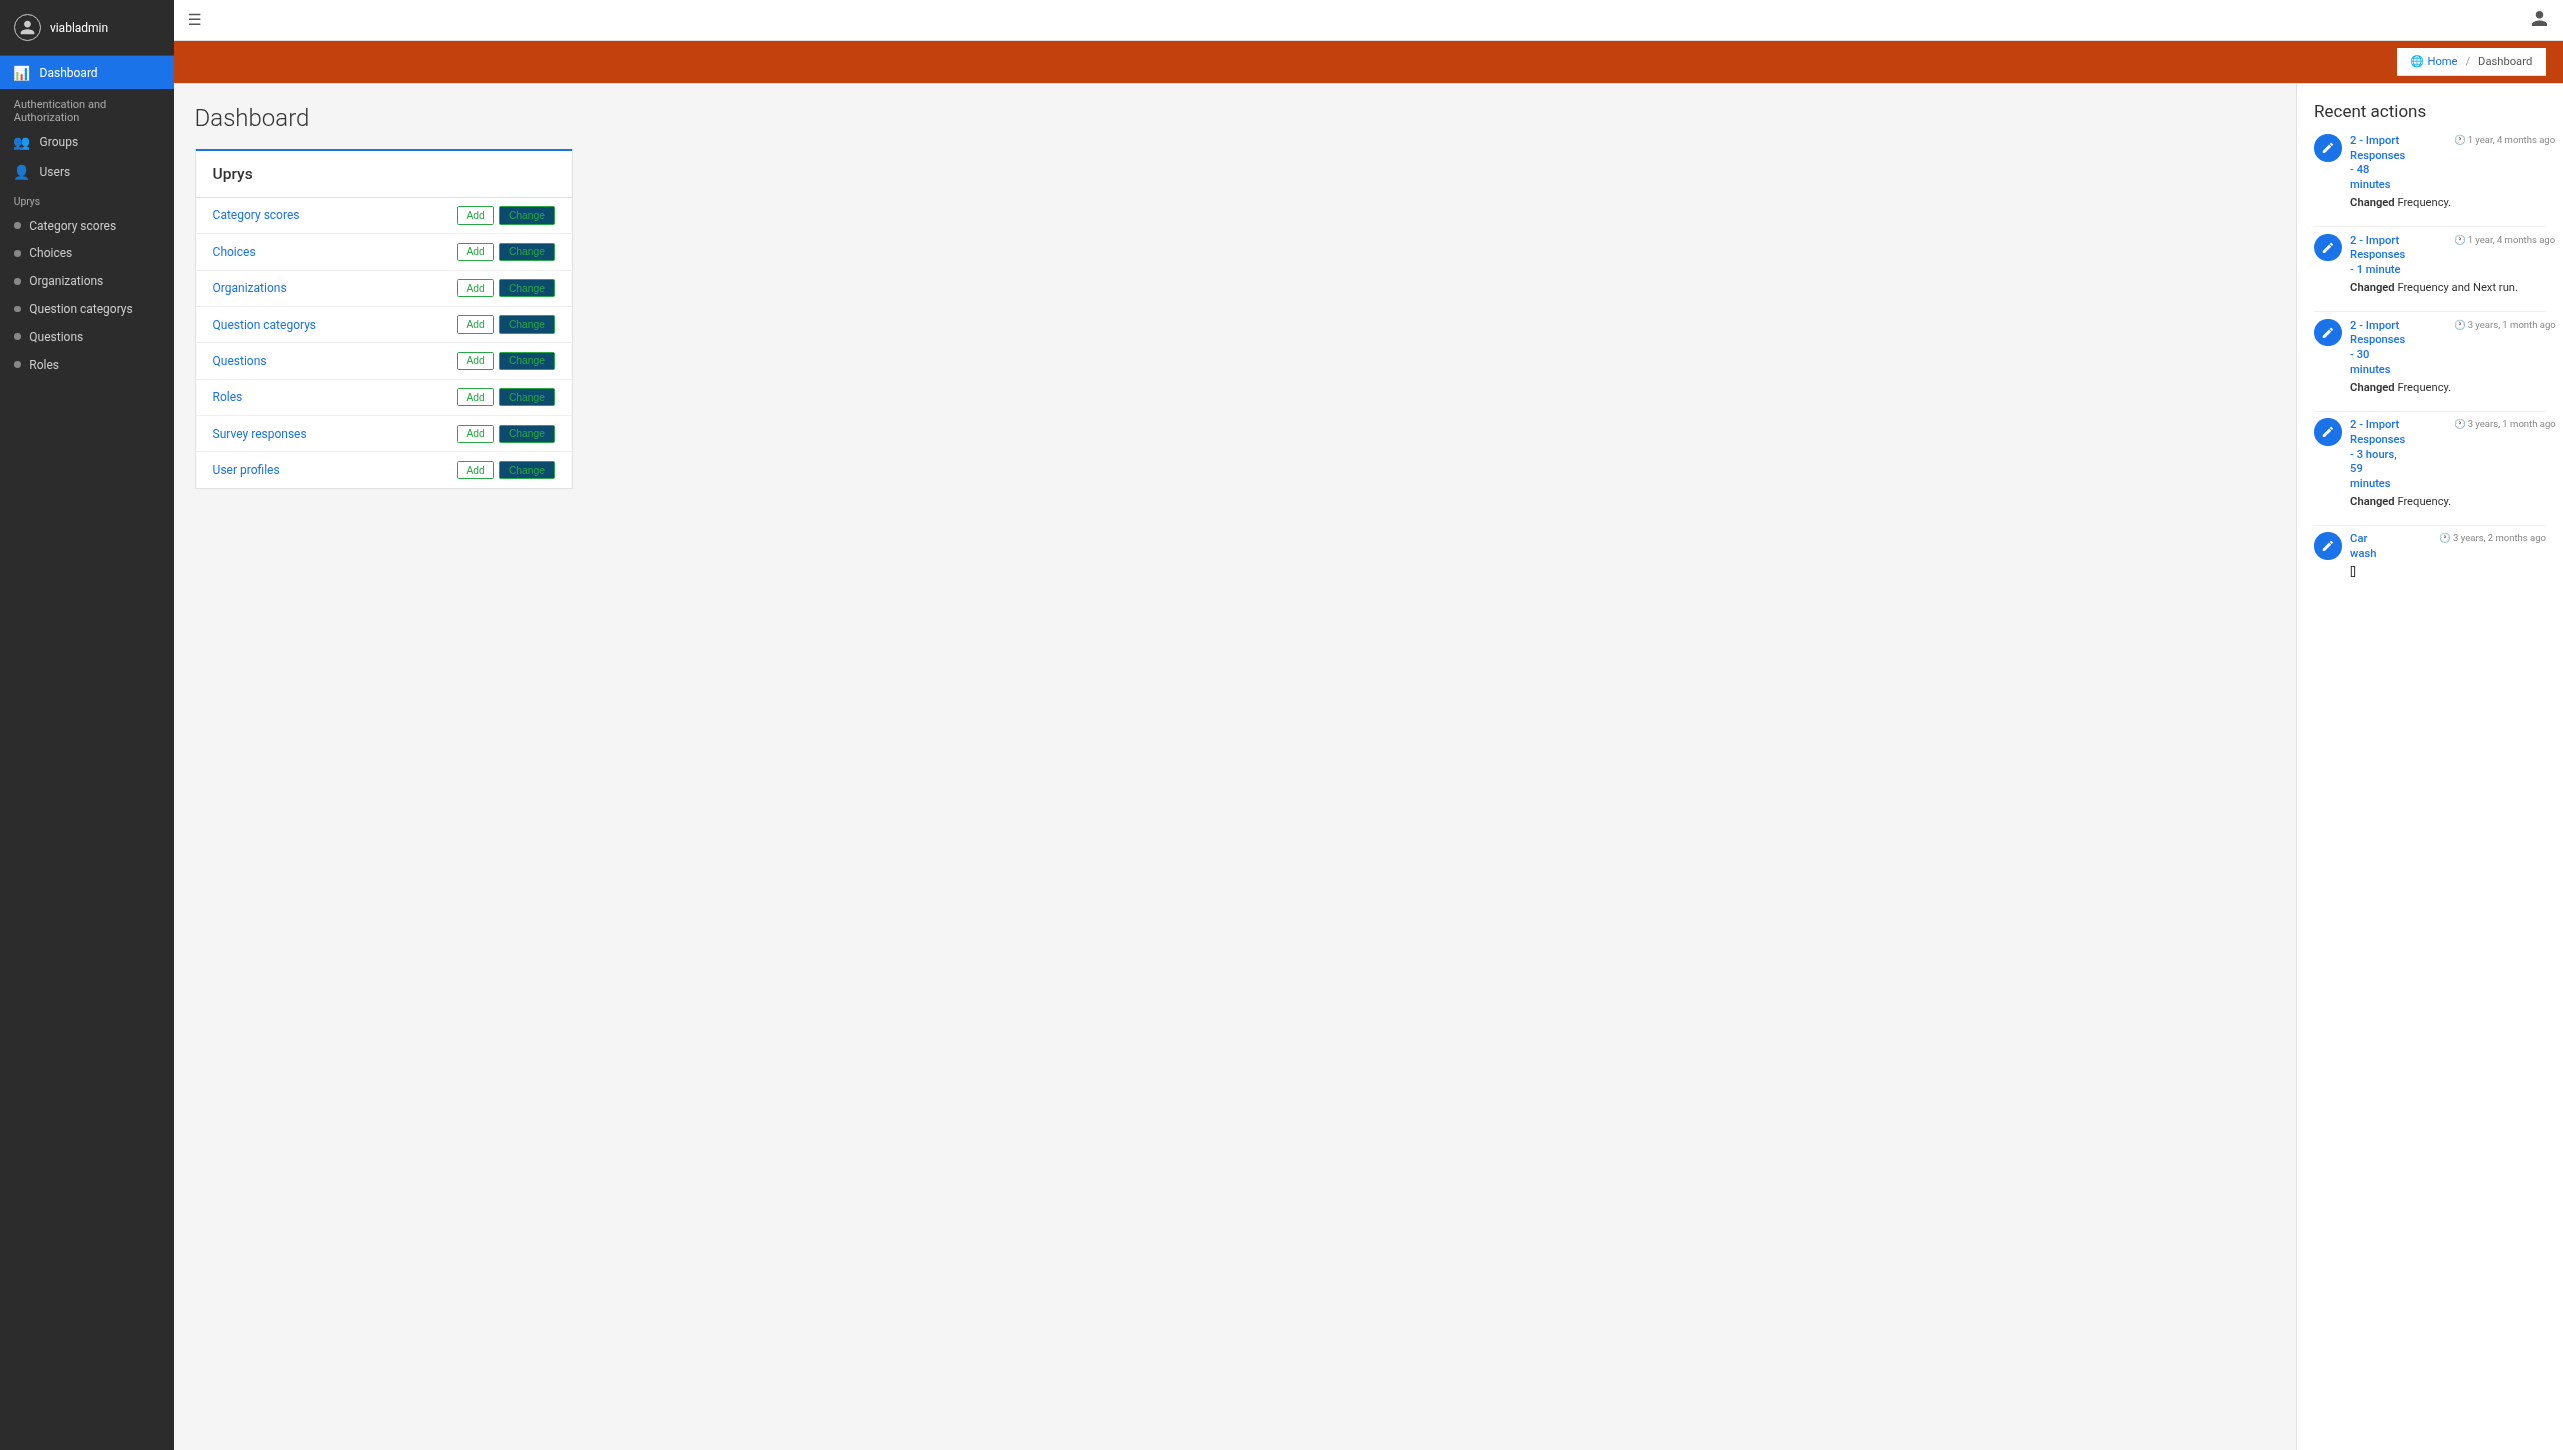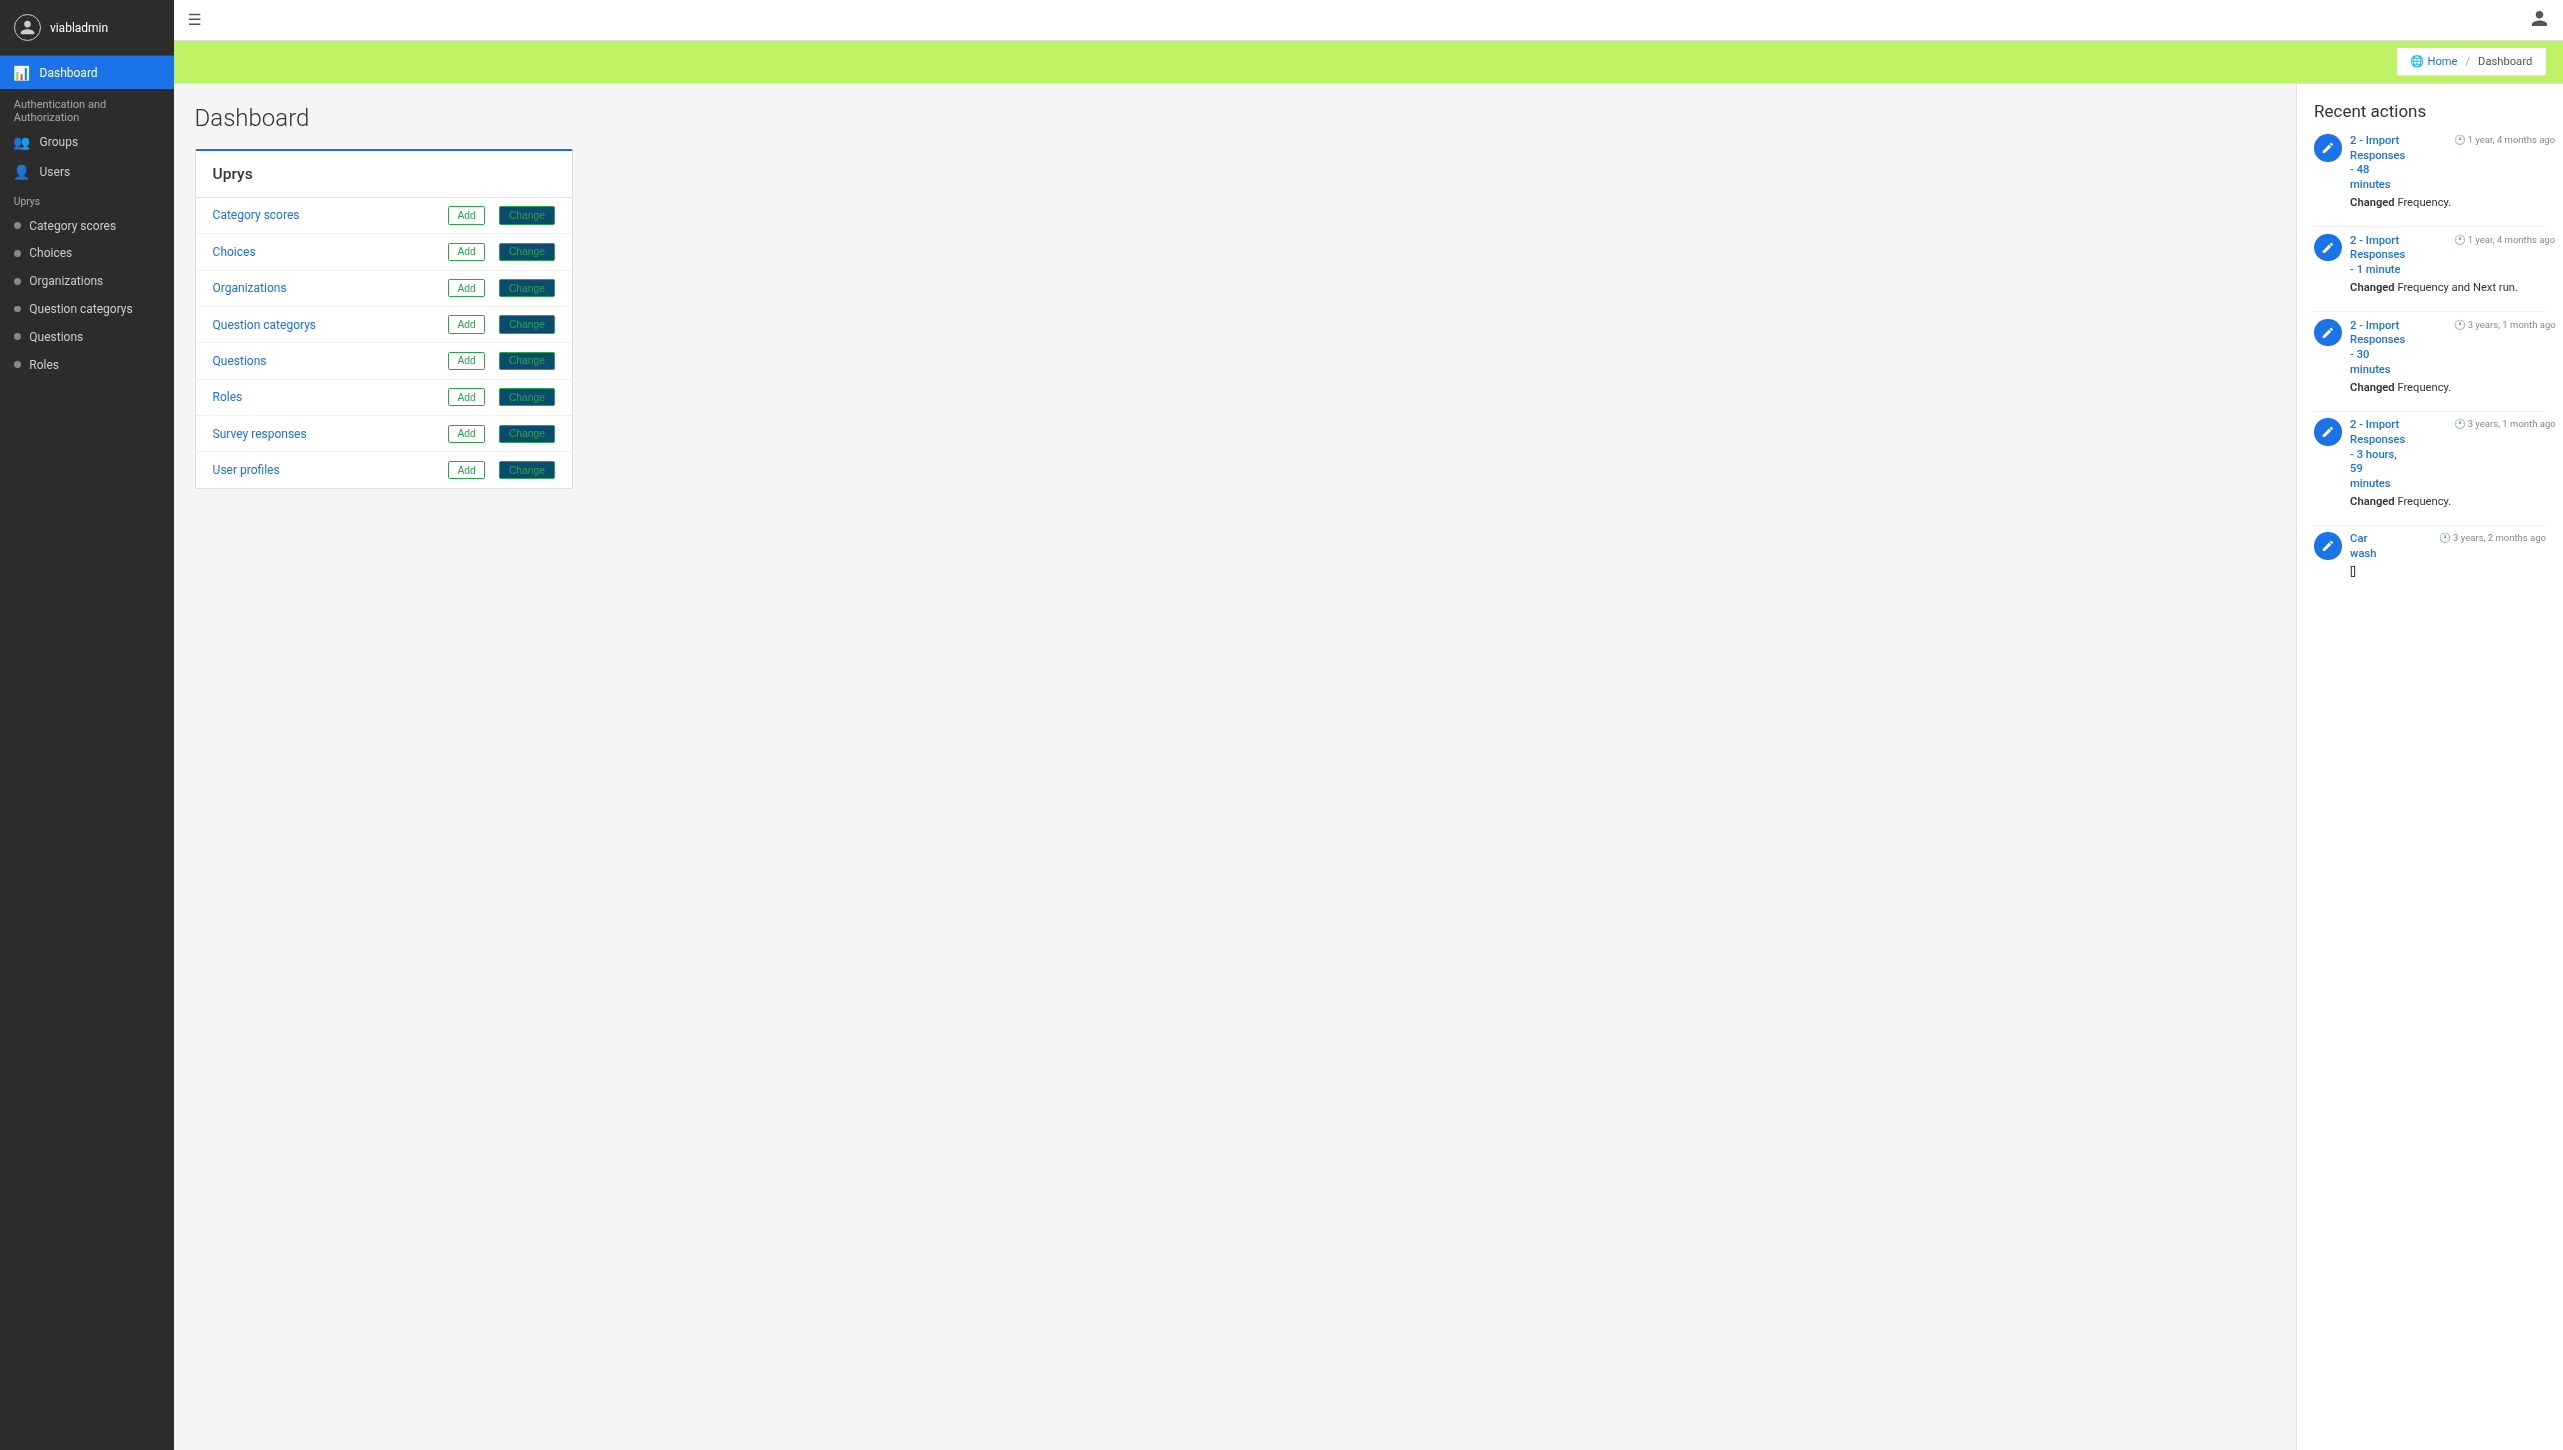--- a/index.html
+++ b/index.html
@@ -37,39 +37,39 @@
     .breadcrumb a { color: #1a73e8; text-decoration: none; }
     .breadcrumb-sep { margin: 0 5.2px; color: #999; }
 
     
     .uprys-card { background: #fff; border: 0.9px solid #e0e0e0; border-top: 2.6px solid #1a73e8; border-radius: 1.7px; max-width: 378px; }
     .uprys-card-header { padding: 13.8px 17px; font-size: 15.5px; font-weight: 500; color: #333; border-bottom: 0.9px solid #e0e0e0; }
     .uprys-table { width: 100%; }
     .uprys-row { display: flex; align-items: center; padding: 8.6px 17px; border-bottom: 0.9px solid #f0f0f0; }
     .uprys-row:last-child { border-bottom: none; }
     .uprys-link { color: #1a73e8; text-decoration: none; font-size: 12px; flex: 1; }
-    .btn-group { display: flex; gap: 14px; }
+    .btn-group { display: flex; gap: 5px; }
     .btn-add { background: #fff; border: 0.9px solid #28a745; color: #28a745; padding: 2.6px 8.6px; font-size: 10.3px; cursor: pointer; border-radius: 1.7px; }
     .btn-change { background: #0c4a6e; border: 0.9px solid #28a745; color: #28a745; padding: 2.6px 8.6px; font-size: 10.3px; cursor: pointer; border-radius: 1.7px; }
 
     
     .recent-panel { width: 267px; background: #fff; border-left: 0.9px solid #e0e0e0; padding: 17px; overflow-y: auto; flex-shrink: 0; }
     .recent-title { font-size: 17px; font-weight: 400; color: #333; margin-bottom: 13.8px; }
     .action-item { display: flex; gap: 8.6px; margin-bottom: 17px; }
     .action-icon { width: 27.5px; height: 27.5px; border-radius: 50%; background: #1a73e8; display: flex; align-items: center; justify-content: center; flex-shrink: 0; color: #fff; font-size: 12px; }
     .action-content { flex: 1; }
     .action-meta { display: flex; justify-content: space-between; align-items: flex-start; margin-bottom: 3.4px; gap: 42px; }
     .action-link { color: #1a73e8; font-size: 11.2px; font-weight: 500; text-decoration: none; line-height: 1.3; }
     .action-time { color: #888; font-size: 9.5px; white-space: nowrap; margin-left: 6.9px; display: flex; align-items: center; gap: 1.7px; }
     .action-desc { font-size: 11.2px; color: #333; }
     .action-desc .changed-label { font-weight: 600; }
     .action-separator { border: none; border-top: 0.9px solid #f0f0f0; margin: 6.9px 0; }
 
     
-    .header-row { display: flex; align-items: center; justify-content: space-between; background: #bef264; border-bottom: 0.9px solid #e0e0e0; padding: 6.9px 17px; }
+    .header-row { display: flex; align-items: center; justify-content: space-between; background: #c2410c; border-bottom: 0.9px solid #e0e0e0; padding: 6.9px 17px; }
     .content-body { flex: 1; display: flex; overflow: hidden; }
   </style>
 </head>
 <body>
 
 <div class="sidebar">
   <div class="sidebar-header">
     <div class="sidebar-avatar">
       <svg width="17" height="17" viewBox="0 0 24 24" fill="currentColor">
           <path d="M12 12c2.7 0 4.8-2.1 4.8-4.8S14.7 2.4 12 2.4 7.2 4.5 7.2 7.2 9.3 12 12 12zm0 2.4c-3.2 0-9.6 1.6-9.6 4.8v2.4h19.2v-2.4c0-3.2-6.4-4.8-9.6-4.8z"></path>

